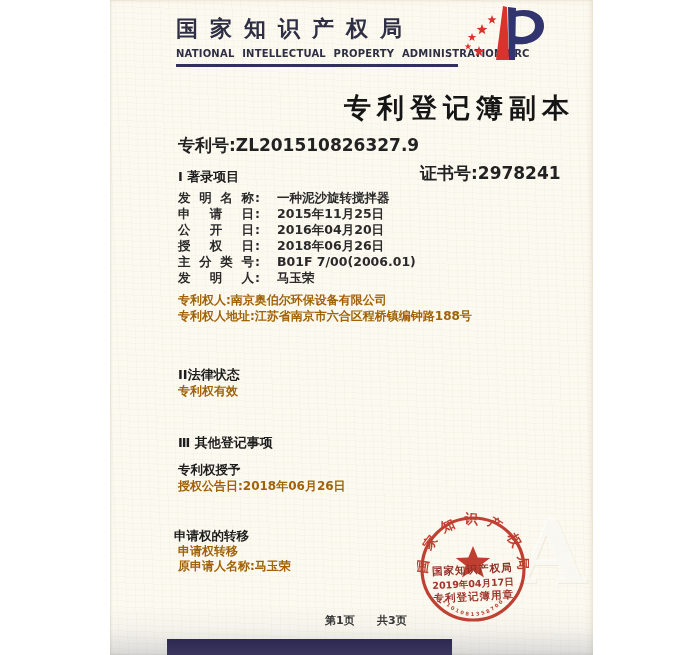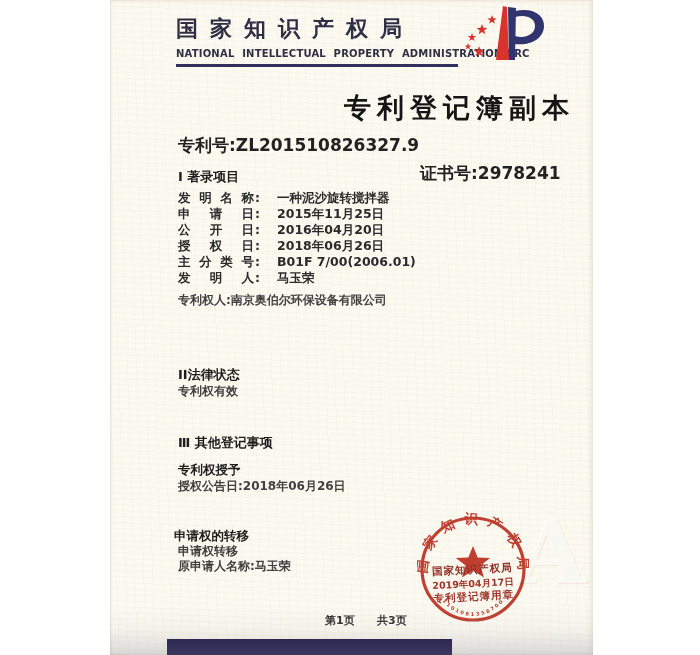--- a/index.html
+++ b/index.html
@@ -18,21 +18,21 @@
   .hdr-en{left:176px;top:48px;font-size:10px;font-weight:bold;letter-spacing:.2px;word-spacing:4px;color:#2e2e44;}
   .hdr-rule{left:176px;top:64px;width:282px;height:3px;background:#32305e;}
   .doc-title{left:110px;top:90px;width:465px;text-align:right;font-size:27px;font-weight:bold;
              letter-spacing:6px;color:#151515;font-family:"DejaVu Serif","Liberation Serif",serif;}
   .numrow{top:134px;font-size:17px;font-weight:600;color:#222;}
   .sec-h{font-size:13px;font-weight:bold;color:#1d1d1d;}
   .bib-row{left:178px;font-size:12.5px;font-weight:600;height:16px;}
   .bib-label{display:inline-block;width:76px;text-align:justify;text-align-last:justify;vertical-align:top;}
   .bib-colon{display:inline-block;margin-left:1px;}
   .bib-value{position:absolute;left:99px;top:0;white-space:nowrap;}
-  .bodyline{left:178px;font-size:12px;font-weight:600;color:#404040;white-space:nowrap;}
+  .bodyline{left:178px;font-size:12px;font-weight:600;color:#a16207;white-space:nowrap;}
   .footer-page{top:613px;font-size:11px;font-weight:600;color:#333;}
   .watermark-a{left:518px;top:500px;font-size:88px;font-weight:bold;color:rgba(255,255,255,.65);
                text-shadow:1px 1px 0 rgba(205,195,160,.25);font-family:"DejaVu Serif",serif;}
   .navy-bar{left:167px;top:639px;width:285px;height:16px;background:#201845;}
   .stamp-svg{left:417px;top:512px;opacity:.95;mix-blend-mode:multiply;}
   .logo-svg{left:462px;top:3px;}
   svg text{font-family:"DejaVu Sans",sans-serif;}
 </style>
 </head>
 <body>
@@ -86,20 +86,21 @@
   <div class="abs bib-row" style="top:254px;">
     <span class="bib-label">主分类号</span><span class="bib-colon">:</span>
     <span class="bib-value">B01F 7/00(2006.01)</span>
   </div>
   <div class="abs bib-row" style="top:270px;">
     <span class="bib-label">发明人</span><span class="bib-colon">:</span>
     <span class="bib-value">马玉荣</span>
   </div>
 
   <div class="abs bodyline" style="top:292px;">专利权人:南京奥伯尔环保设备有限公司</div>
+  <div class="abs bodyline" style="top:308px;">专利权人地址:江苏省南京市六合区程桥镇编钟路188号</div>
 
   <div class="abs sec-h" style="left:178px;top:366px;">II法律状态</div>
   <div class="abs bodyline" style="top:383px;">专利权有效</div>
 
   <div class="abs sec-h" style="left:178px;top:434px;">Ⅲ 其他登记事项</div>
   <div class="abs sec-h" style="left:178px;top:462px;font-size:12.5px;">专利权授予</div>
   <div class="abs bodyline" style="top:478px;">授权公告日:2018年06月26日</div>
 
   <div class="abs sec-h" style="left:174px;top:528px;font-size:12.5px;">申请权的转移</div>
   <div class="abs bodyline" style="top:543px;">申请权转移</div>

